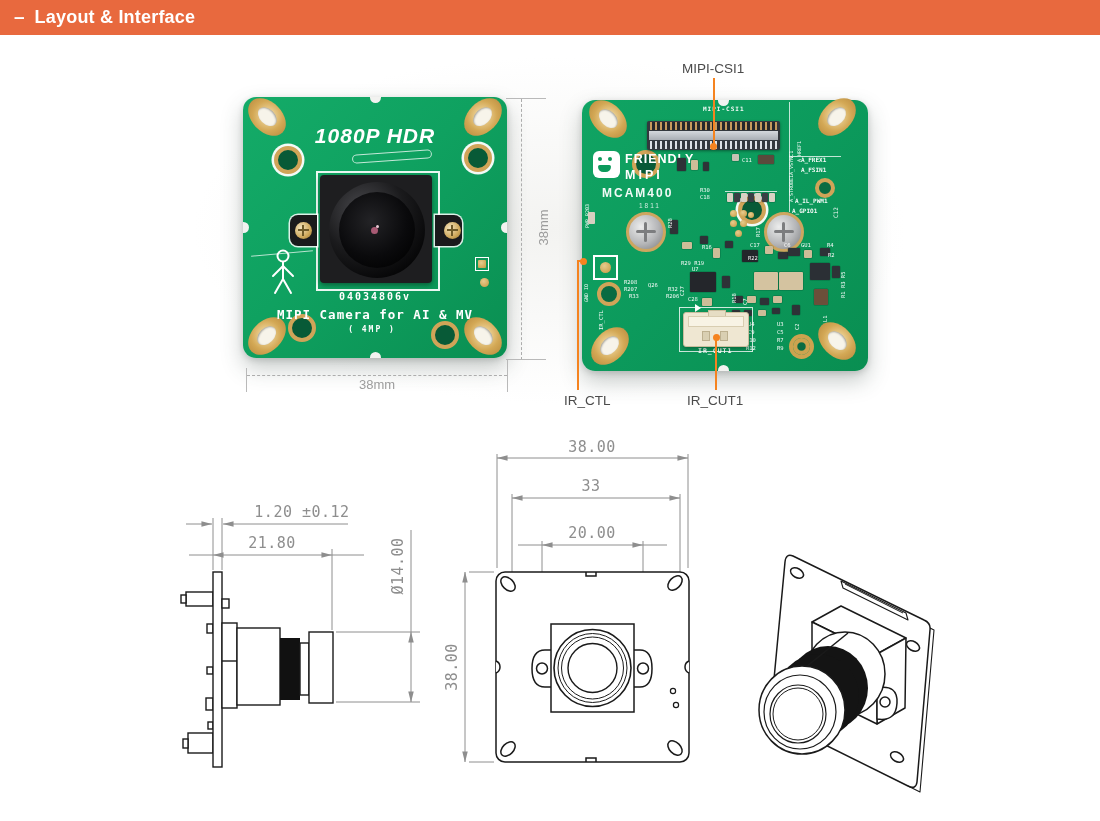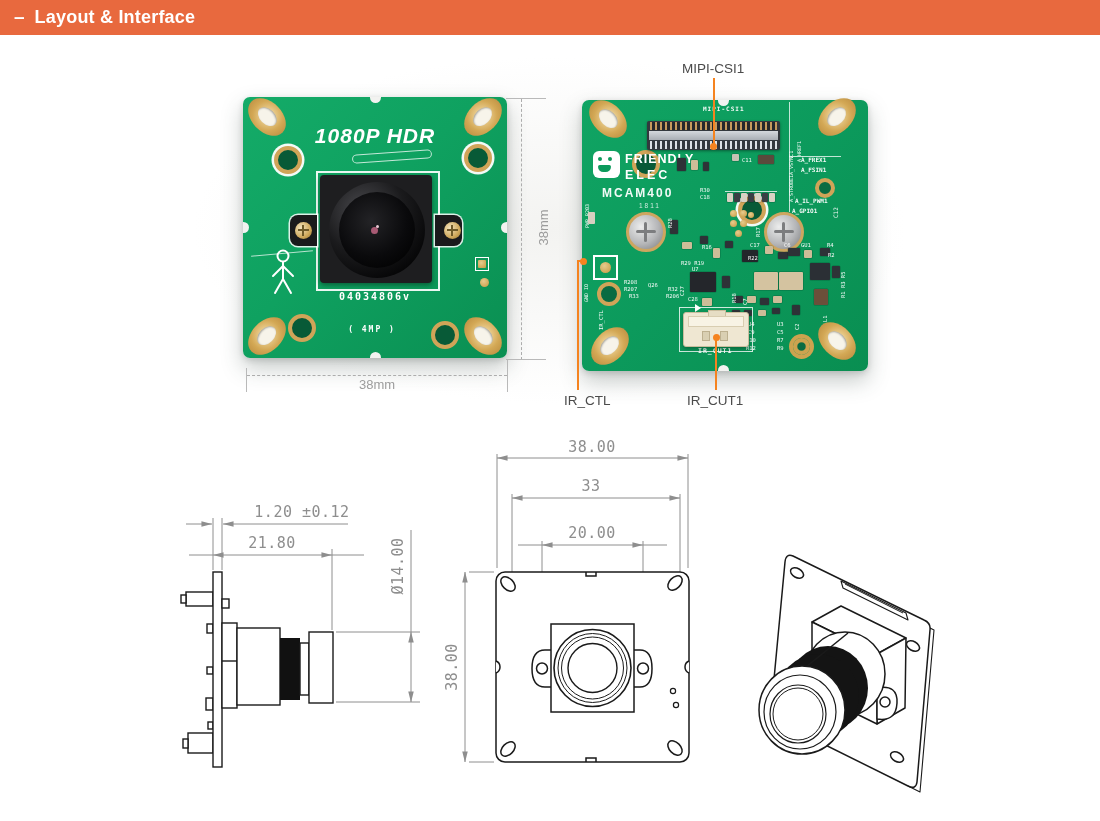--- a/index.html
+++ b/index.html
@@ -7,21 +7,21 @@
          font-family:"Liberation Sans",sans-serif;}
   .abs{position:absolute;}
   
   #hdr{left:0;top:0;width:1100px;height:35px;background:#E8693E;display:flex;align-items:center;}
   #hdr .dash{color:#fff;font-weight:bold;font-size:19px;margin:0 10px 2px 14px;}
   #hdr .ttl{color:#fff;font-weight:bold;font-size:18px;letter-spacing:.2px;}
   
   #glow{left:190px;top:55px;width:720px;height:350px;
         background:radial-gradient(ellipse at 50% 50%, #f3f3f1 0%, rgba(243,243,241,0) 70%);}
   
-  .board{border-radius:7px;box-shadow:0 10px 22px rgba(50,70,60,.28),0 2px 6px rgba(0,0,0,.15);}
+  .board{border-radius:13px;box-shadow:0 10px 22px rgba(50,70,60,.28),0 2px 6px rgba(0,0,0,.15);}
   #fboard{left:243px;top:97px;width:264px;height:261px;
           background:linear-gradient(135deg,#14ab68 0%,#0fa160 45%,#0a8f52 100%);}
   #bboard{left:582px;top:100px;width:286px;height:271px;
           background:linear-gradient(135deg,#10a463 0%,#0c9a5c 50%,#098e51 100%);}
   .gold-oval{width:44px;height:30px;border-radius:50%;
              background:radial-gradient(circle at 50% 45%,#ecd194 18%,#d3a855 55%,#b98a3e 95%);}
   .gold-oval .hole{position:absolute;left:11px;top:7px;width:22px;height:15px;border-radius:50%;
              background:#f7f4ea;box-shadow:inset 0 1px 2px rgba(0,0,0,.35);}
   .mhole{width:20px;height:20px;border-radius:50%;background:#085a37;border:4px solid #d0a458;}
   .wring{box-shadow:0 0 0 2.5px rgba(255,255,255,.95);}
@@ -153,20 +153,21 @@
     </div>
   <div class="abs screw" style="left:444px;top:222px;">
       <i></i>
       <b></b>
     </div>
   <div id="lens-out" class="abs"></div>
   <div id="lens-in" class="abs"></div>
   <div id="glint" class="abs"></div>
   <div id="glint2" class="abs"></div>
   <div class="abs fb-serial mono" style="left:243px;top:291px;">04034806v</div>
+  <div class="abs fb-cap mono" style="left:243px;top:307px;">MIPI Camera for AI &amp; MV</div>
   <div class="abs fb-sub mono" style="left:240px;top:325px;">( 4MP )</div>
 
   <div class="abs sgray" style="left:506px;top:98px;width:40px;height:1px;"></div>
   <div class="abs dashv" style="left:521px;top:99px;height:261px;"></div>
   <div class="abs sgray" style="left:506px;top:359px;width:40px;height:1px;"></div>
   <div class="abs pd" style="left:521px;top:220px;width:44px;text-align:center;transform:rotate(-90deg);">38mm</div>
   <div class="abs sgray" style="left:246px;top:368px;width:1px;height:24px;"></div>
   <div class="abs sgray" style="left:507px;top:360px;width:1px;height:32px;"></div>
   <div class="abs dashh" style="left:247px;top:375px;width:260px;"></div>
   <div class="abs pd" style="left:247px;top:377px;width:260px;text-align:center;">38mm</div>
@@ -192,21 +193,21 @@
     <div class="abs silkline" style="left:207px;top:2px;width:1px;height:110px;"></div>
     <div class="abs silkline" style="left:207px;top:56px;width:52px;height:1px;"></div>
     <div class="abs silkline" style="left:143px;top:91px;width:52px;height:1px;"></div>
 
     <div id="logo-face" class="abs" style="left:11px;top:51px;">
         <span class="e1"></span>
         <span class="e2"></span>
         <span class="m"></span>
       </div>
     <div class="abs brand" style="left:43px;top:52px;">FRIENDLY</div>
-    <div class="abs brand" style="left:43px;top:68px;letter-spacing:3px;">ELEC</div>
+    <div class="abs brand" style="left:43px;top:68px;letter-spacing:3px;">MIPI</div>
     <div class="abs silk" style="left:20px;top:87px;font-size:12px;font-weight:bold;letter-spacing:2px;">MCAM400</div>
     <div class="abs silk" style="left:57px;top:103px;font-size:6.5px;letter-spacing:2px;opacity:.85;">1811</div>
 
     <div class="abs silk mono" style="left:121px;top:6px;font-size:6px;letter-spacing:1px;font-weight:bold;">MIPI-CSI1</div>
 
     <div class="abs silk mono rot" style="left:3px;top:128px;font-size:5px;">PWR R203</div>
     <div class="abs" style="left:6px;top:112px;width:7px;height:12px;background:#d8cfc0;border-radius:1px;"></div>
     <div class="abs silk mono rot" style="left:2px;top:202px;font-size:5px;">GND IO</div>
     <div class="abs silk mono rot" style="left:17px;top:230px;font-size:5.5px;">IR_CTL</div>
     <div class="abs" style="left:11px;top:155px;width:21px;height:21px;border:2px solid #fff;">

